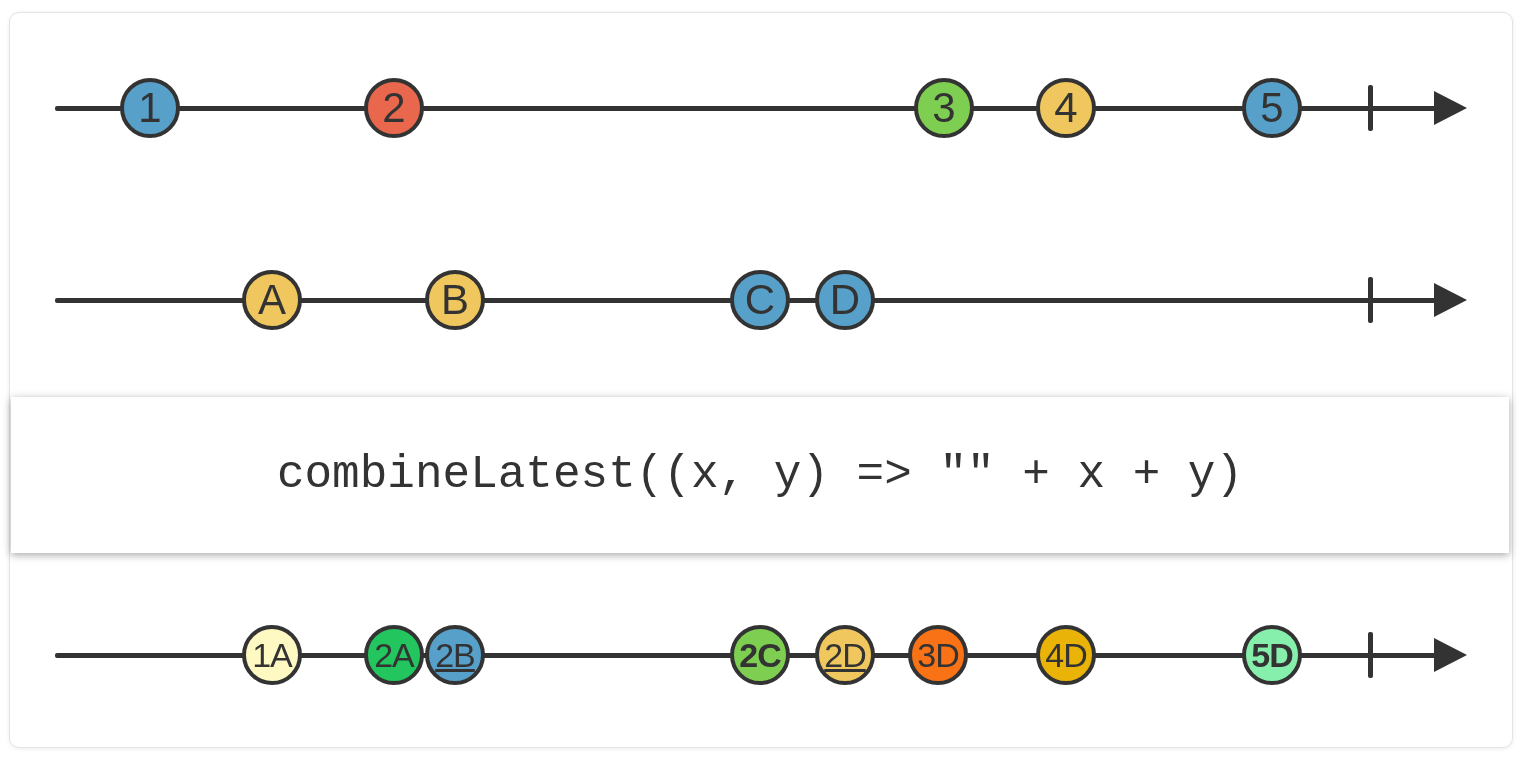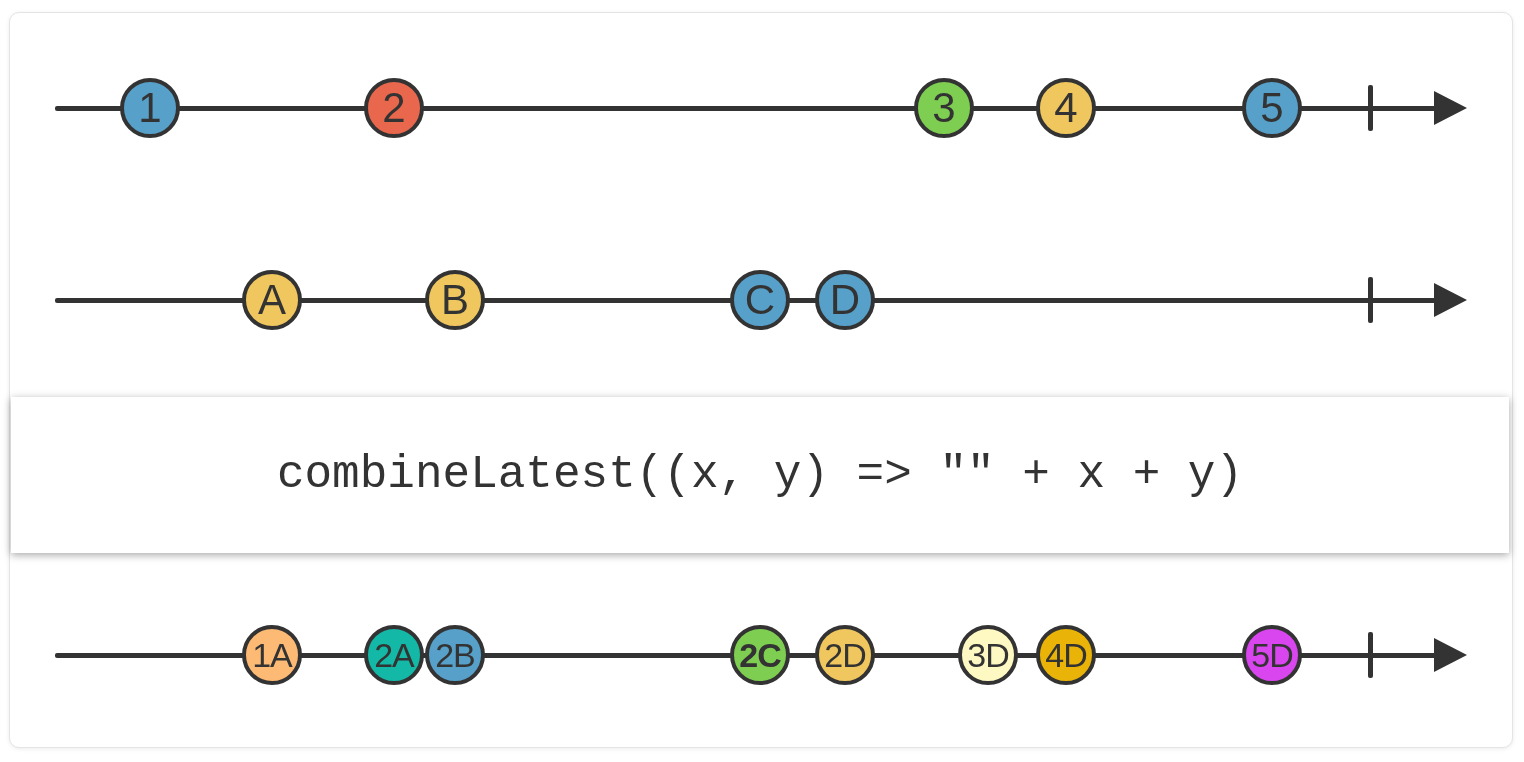--- a/index.html
+++ b/index.html
@@ -112,21 +112,21 @@
     <div class="timeline-line" style="left: 55px; top: 298px; width: 1387px; background: rgb(51, 51, 51);"></div>
     <div class="terminal-bar" style="left: 1368px; top: 277px; background: rgb(51, 51, 51);"></div>
     <div class="arrow-head" style="left: 1434px; top: 283px;"></div>
     <div class="marble" style="left: 242px; top: 270px; background: rgb(240, 199, 94); border-color: rgb(51, 51, 51);">A</div>
     <div class="marble" style="left: 425px; top: 270px; background: rgb(240, 199, 94); border-color: rgb(51, 51, 51);">B</div>
     <div class="marble" style="left: 730px; top: 270px; background: rgb(87, 160, 201); border-color: rgb(51, 51, 51);">C</div>
     <div class="marble" style="left: 815px; top: 270px; background: rgb(87, 160, 201); border-color: rgb(51, 51, 51);">D</div>
     <div class="timeline-line" style="left: 55px; top: 653px; width: 1387px; background: rgb(51, 51, 51);"></div>
     <div class="terminal-bar" style="left: 1368px; top: 632px; background: rgb(51, 51, 51);"></div>
     <div class="arrow-head" style="left: 1434px; top: 638px;"></div>
-    <div class="marble two-char" style="left: 242px; top: 625px; background: #fdba74; border-color: rgb(51, 51, 51);">1A</div>
-    <div class="marble two-char" style="left: 364px; top: 625px; background: #14b8a6; border-color: rgb(51, 51, 51); text-align: right;">2A</div>
-    <div class="marble two-char" style="left: 425px; top: 625px; background: rgb(87, 160, 201); border-color: rgb(51, 51, 51);">2B</div>
+    <div class="marble two-char" style="left: 242px; top: 625px; background: #fef9c3; border-color: rgb(51, 51, 51);">1A</div>
+    <div class="marble two-char" style="left: 364px; top: 625px; background: #22c55e; border-color: rgb(51, 51, 51); text-align: right;">2A</div>
+    <div class="marble two-char" style="left: 425px; top: 625px; background: rgb(87, 160, 201); border-color: rgb(51, 51, 51); text-decoration: underline;">2B</div>
     <div class="marble two-char" style="left: 730px; top: 625px; background: rgb(126, 206, 82); border-color: rgb(51, 51, 51); font-weight: bold;">2C</div>
-    <div class="marble two-char" style="left: 815px; top: 625px; background: rgb(240, 199, 94); border-color: rgb(51, 51, 51);">2D</div>
-    <div class="marble two-char" style="left: 958px; top: 625px; background: #fef9c3; border-color: rgb(51, 51, 51);">3D</div>
+    <div class="marble two-char" style="left: 815px; top: 625px; background: rgb(240, 199, 94); border-color: rgb(51, 51, 51); text-decoration: underline;">2D</div>
+    <div class="marble two-char" style="left: 908px; top: 625px; background: #f97316; border-color: rgb(51, 51, 51);">3D</div>
     <div class="marble two-char" style="left: 1036px; top: 625px; background: #eab308; border-color: rgb(51, 51, 51);">4D</div>
-    <div class="marble two-char" style="left: 1242px; top: 625px; background: #d946ef; border-color: rgb(51, 51, 51);">5D</div>
+    <div class="marble two-char" style="left: 1242px; top: 625px; background: #86efac; border-color: rgb(51, 51, 51); font-weight: bold;">5D</div>
   </div>
 
 </body></html>

